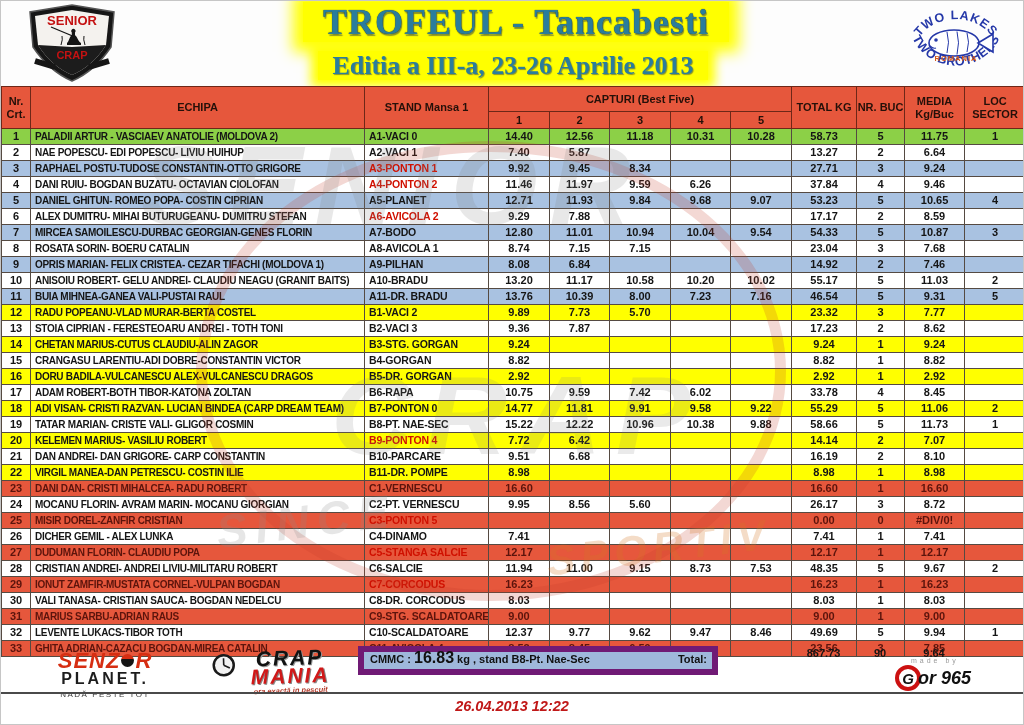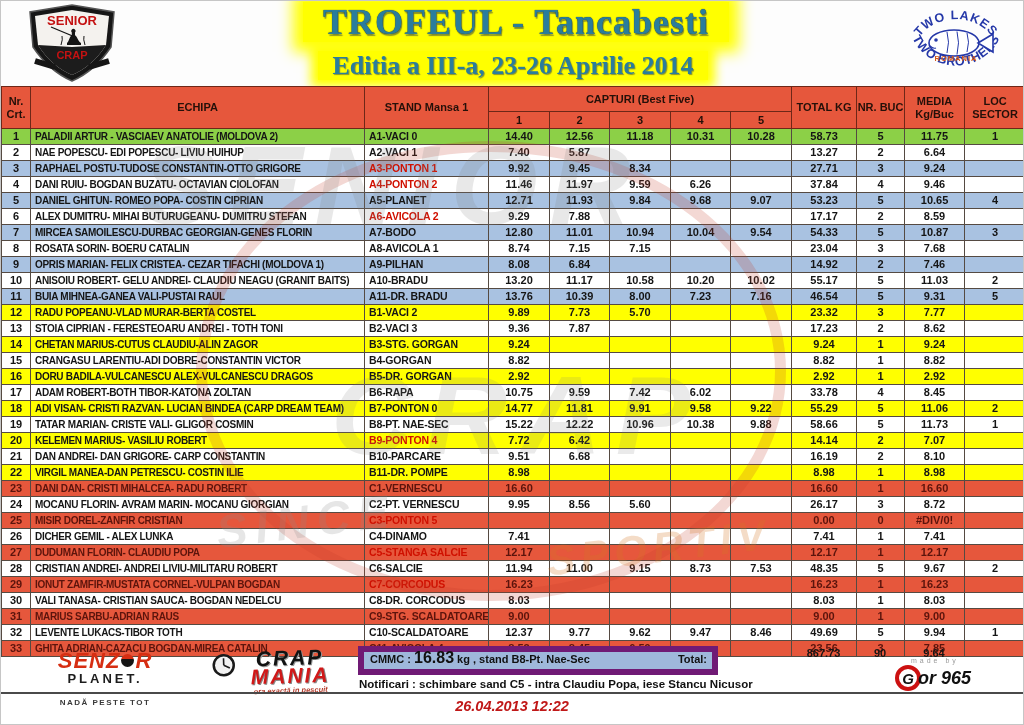--- a/index.html
+++ b/index.html
@@ -77,22 +77,22 @@
   .cmmc-value{ font-size:16px; }
   .totals-val{ position:absolute; top:646px; height:14px; font-weight:bold; font-size:11px; text-align:center; z-index:4; color:#151515;}
   .tv-total{ left:790px; width:65px; } .tv-buc{ left:855px; width:48px; } .tv-media{ left:903px; width:60px; }
   .notificari{ position:absolute; left:358px; top:677px; font-weight:bold; font-size:11.5px; color:#111; z-index:4; }
 
   
   .senzor{ position:absolute; left:16px; top:650px; width:176px; text-align:center; z-index:4; }
   .senzor-brand{ font-size:22px; font-weight:bold; font-style:italic; color:#d62e12; letter-spacing:1px; line-height:20px; }
   .senzor-float{ display:inline-block; width:13px; height:13px; border-radius:50%;
     background:linear-gradient(#d62e12 42%, #151515 42%); vertical-align:1px; margin:0 1px; }
-  .senzor-planet{ font-size:13px; font-weight:bold; color:#1d1d1d; letter-spacing:3px; line-height:16px; }
-  .senzor-tag{ font-size:8px; font-weight:bold; color:#3a3a3a; letter-spacing:1.5px; margin-top:11px; }
+  .senzor-planet{ font-size:16px; font-weight:bold; color:#1d1d1d; letter-spacing:3px; line-height:16px; }
+  .senzor-tag{ font-size:8px; font-weight:normal; color:#3a3a3a; letter-spacing:1.5px; margin-top:3px; }
   .crapmania{ position:absolute; left:214px; top:647px; width:150px; text-align:center; transform:rotate(-2deg); z-index:4; }
   .cm-line1{ font-size:21px; font-weight:bold; font-style:italic; color:#121212; letter-spacing:2px; line-height:19px; text-shadow:1px 1px 0 #9a9a9a; }
   .cm-line2{ font-size:21px; font-weight:bold; font-style:italic; color:#d01818; letter-spacing:2px; line-height:18px; text-shadow:1px 1px 0 #888; }
   .cm-tag{ font-size:7.5px; font-style:italic; font-weight:bold; color:#b23a2a; margin-top:1px; }
   .cm-clock{ position:absolute; left:-4px; top:2px; }
   .gor{ position:absolute; left:894px; top:656px; width:124px; z-index:4; }
   .gor-madeby{ font-size:7px; color:#9a9a9a; letter-spacing:3px; margin-left:16px; }
   .gor-row{ display:flex; align-items:center; margin-top:1px; }
   .gor-circle{ width:26px; height:26px; border:4px solid #cc1111; border-radius:50%; background:#fff;
     display:flex; align-items:center; justify-content:center; font-weight:bold; font-style:italic; font-size:15px; color:#111; }
@@ -121,21 +121,21 @@
           <path d="M42 42 L56 42 L56 40 C53 38.5 52 33 50 32.3 L50 29.5 A2.2 2.2 0 1 0 46.8 29.5 L46.8 32.3 C44.8 33 44 38.5 42 40 Z" fill="#141414"></path>
           <path d="M36 42 q2 -6 1 -9 M60 42 q-2 -6 -1 -9" stroke="#141414" stroke-width="1" fill="none"></path>
         </g>
         <text x="47" y="56" text-anchor="middle" font-family="Liberation Sans, sans-serif" font-size="11" font-weight="bold" fill="#c41212">CRAP</text>
         <path d="M10 58 L30 64 M84 58 L64 64" stroke="#161616" stroke-width="6"></path>
       </svg>
     </div>
 
     <div class="title-wrap">
       <div class="title-main"><span>TROFEUL - Tancabesti</span></div>
-      <div class="title-sub"><span>Editia a III-a, 23-26 Aprilie 2014</span></div>
+      <div class="title-sub"><span>Editia a III-a, 23-26 Aprilie 2013</span></div>
     </div>
 
     <div class="twolakes">
       <svg width="110" height="80" viewBox="0 0 110 80">
         <defs>
           <path id="arcTop" d="M 13 46 A 43 38 0 0 1 97 46"></path>
           <path id="arcBot" d="M 11 34 A 47 44 0 0 0 99 34"></path>
         </defs>
         <text font-family="Liberation Sans, sans-serif" font-size="12.5" font-weight="bold" fill="#2538a8" letter-spacing="1">
           <textPath href="#arcTop" xlink:href="#arcTop" startOffset="50%" text-anchor="middle">TWO LAKES</textPath>
@@ -667,21 +667,20 @@
     <div class="total-label">Total:</div>
     <div class="cmmc-line">
       <span>CMMC :</span>
       <span class="cmmc-value">16.83</span>
       <span>kg , stand B8-Pt. Nae-Sec</span>
     </div>
   </div>
   <div class="totals-val tv-total">867.73</div>
   <div class="totals-val tv-buc">90</div>
   <div class="totals-val tv-media">9.64</div>
-  <div class="notificari">Notificari : schimbare sand C5 - intra Claudiu Popa, iese Stancu Nicusor</div>
 
   <div class="senzor">
     <div class="senzor-brand">
       <span>SENZ</span><span class="senzor-float"></span><span>R</span>
     </div>
     <div class="senzor-planet">PLANET.</div>
     <div class="senzor-tag">NADĂ PESTE TOT</div>
   </div>
 
   <div class="crapmania">

